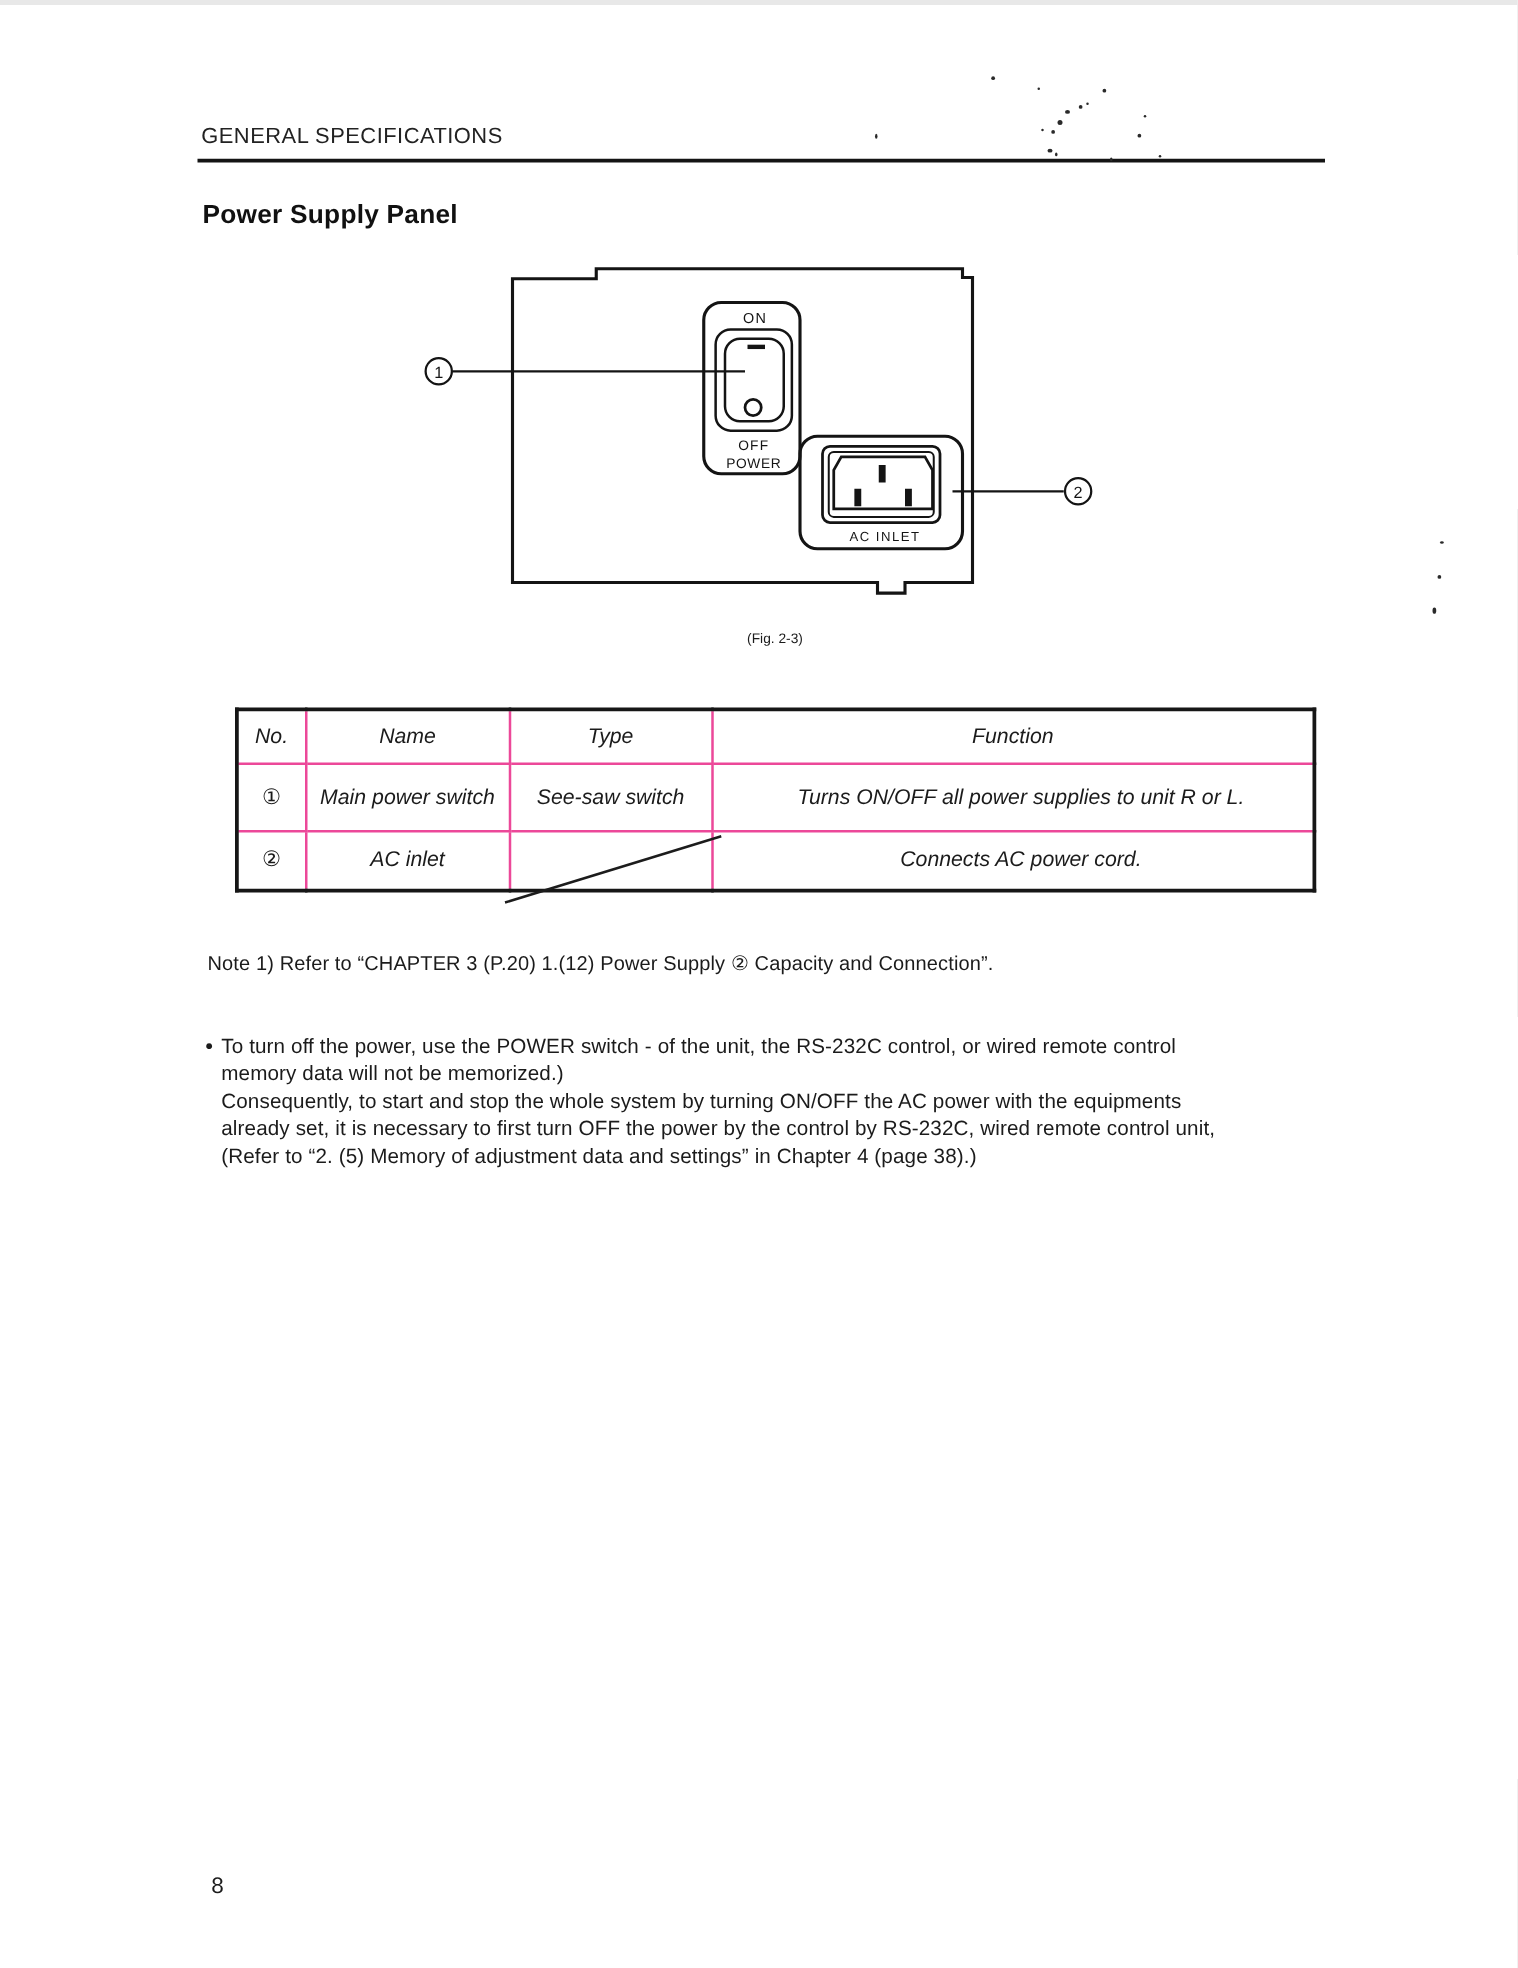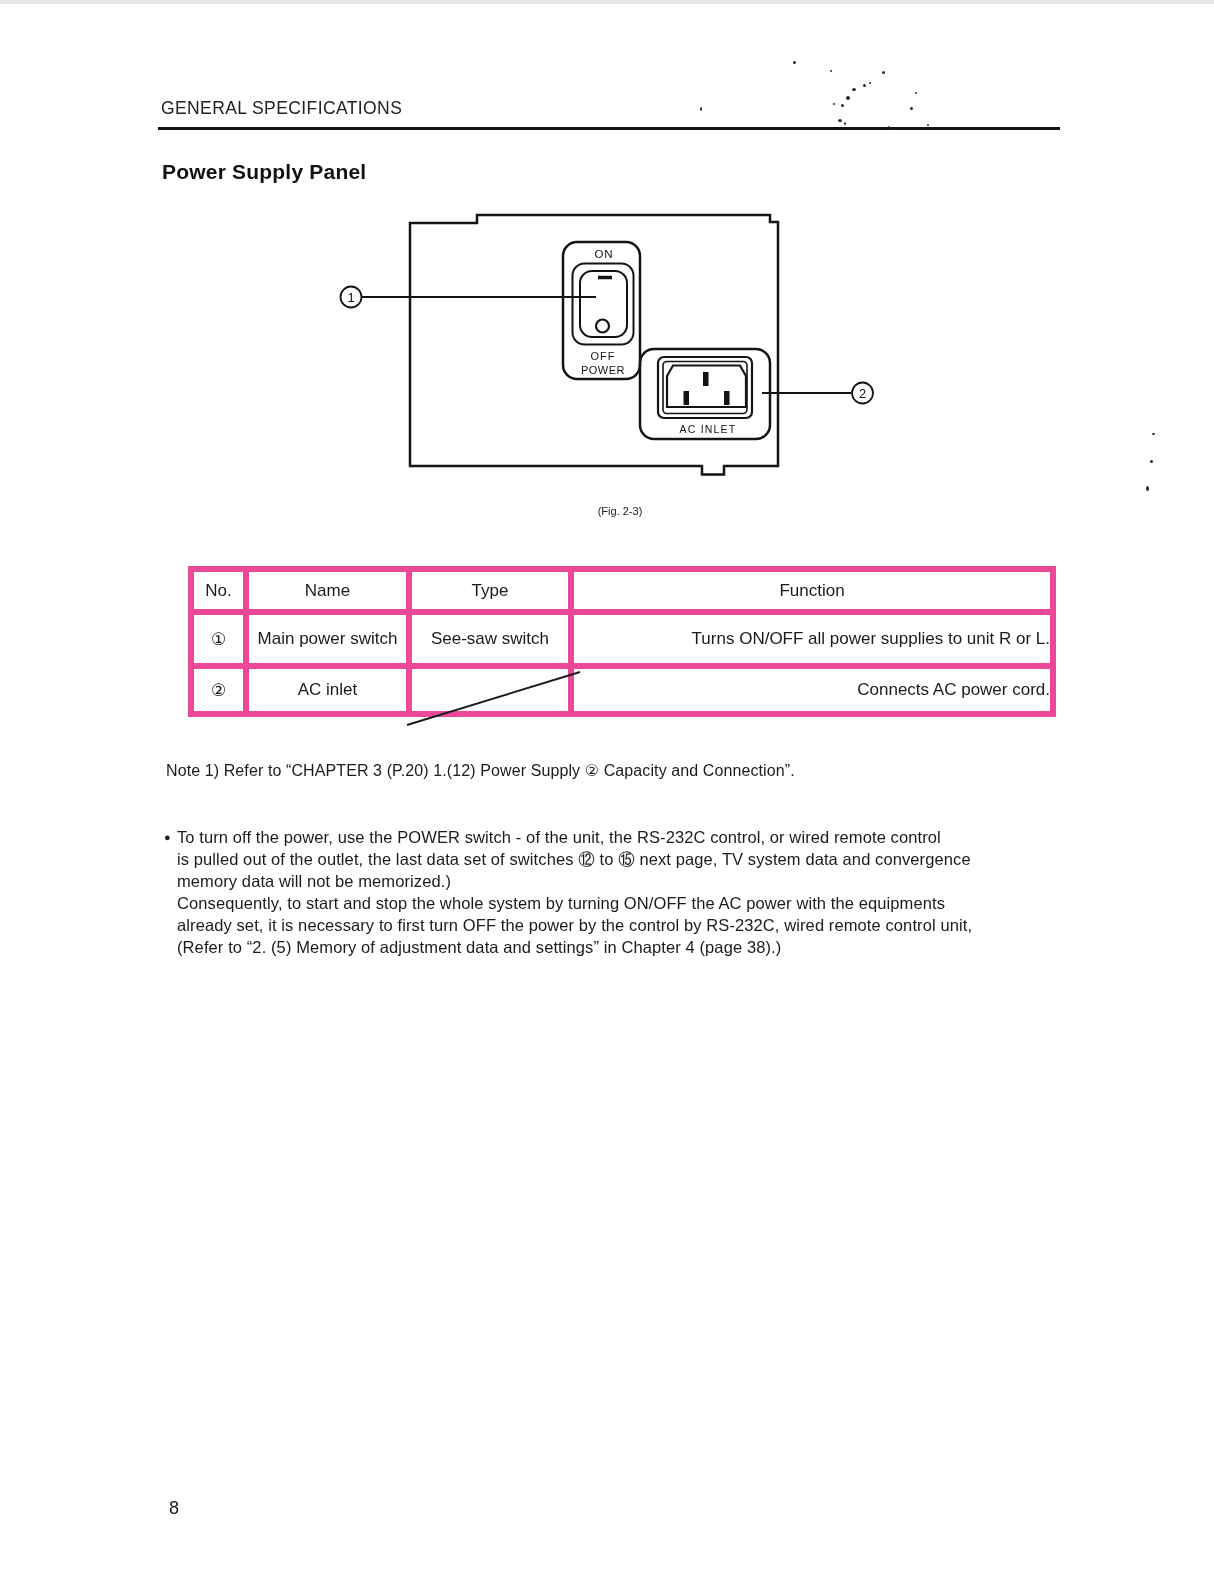--- a/index.html
+++ b/index.html
@@ -36,27 +36,28 @@
     text-align:center; font-size:11px; color:#1b1b1b;
   }
 
   .spec-table {
     left:188px; top:562px;
     border-collapse:collapse; table-layout:fixed;
     border:3px solid #161616;
     font-size:17px;
   }
   .spec-table td, .spec-table th {
-    border:6px solid #ec4899;
+    border:2px solid #ec4899;
     font-weight:normal;
     text-align:center;
     padding:0;
     overflow:visible;
-  }
-  .spec-table .fn-cell { text-align:right; padding-left:13px; }
+    font-style:italic;
+  }
+  .spec-table .fn-cell { text-align:center; padding-left:13px; }
   .spec-table .circ { font-size:17px; }
   .type-na { position:relative; }
   .type-na svg { position:absolute; left:-8px; top:-10px; overflow:visible; }
 
   .note-line {
     left:166px; top:757px;
     font-size:16px; letter-spacing:0.1px;
     white-space:nowrap;
   }
 
@@ -163,21 +164,20 @@
       <td class="fn-cell">Connects AC power cord.</td>
     </tr>
   </tbody>
     </table>
 
   <div class="abs note-line">Note 1) Refer to “CHAPTER 3 (P.20) 1.(12) Power Supply ② Capacity and Connection”.</div>
 
   <div class="abs bullet-para">
     <span class="bullet-marker">●</span>
     <div class="bline">To turn off the power, use the POWER switch - of the unit, the RS-232C control, or wired remote control</div>
-    <div class="bline">is pulled out of the outlet, the last data set of switches ⑫ to ⑮ next page, TV system data and convergence</div>
     <div class="bline">memory data will not be memorized.)</div>
     <div class="bline">Consequently, to start and stop the whole system by turning ON/OFF the AC power with the equipments</div>
     <div class="bline">already set, it is necessary to first turn OFF the power by the control by RS-232C, wired remote control unit,</div>
     <div class="bline">(Refer to “2. (5) Memory of adjustment data and settings” in Chapter 4 (page 38).)</div>
   </div>
 
   <div class="abs page-number">8</div>
 
   <div class="spk" style="left:793px;top:57px;width:3px;height:3px"></div>
   <div class="spk" style="left:830px;top:66px;width:2px;height:2px"></div>

